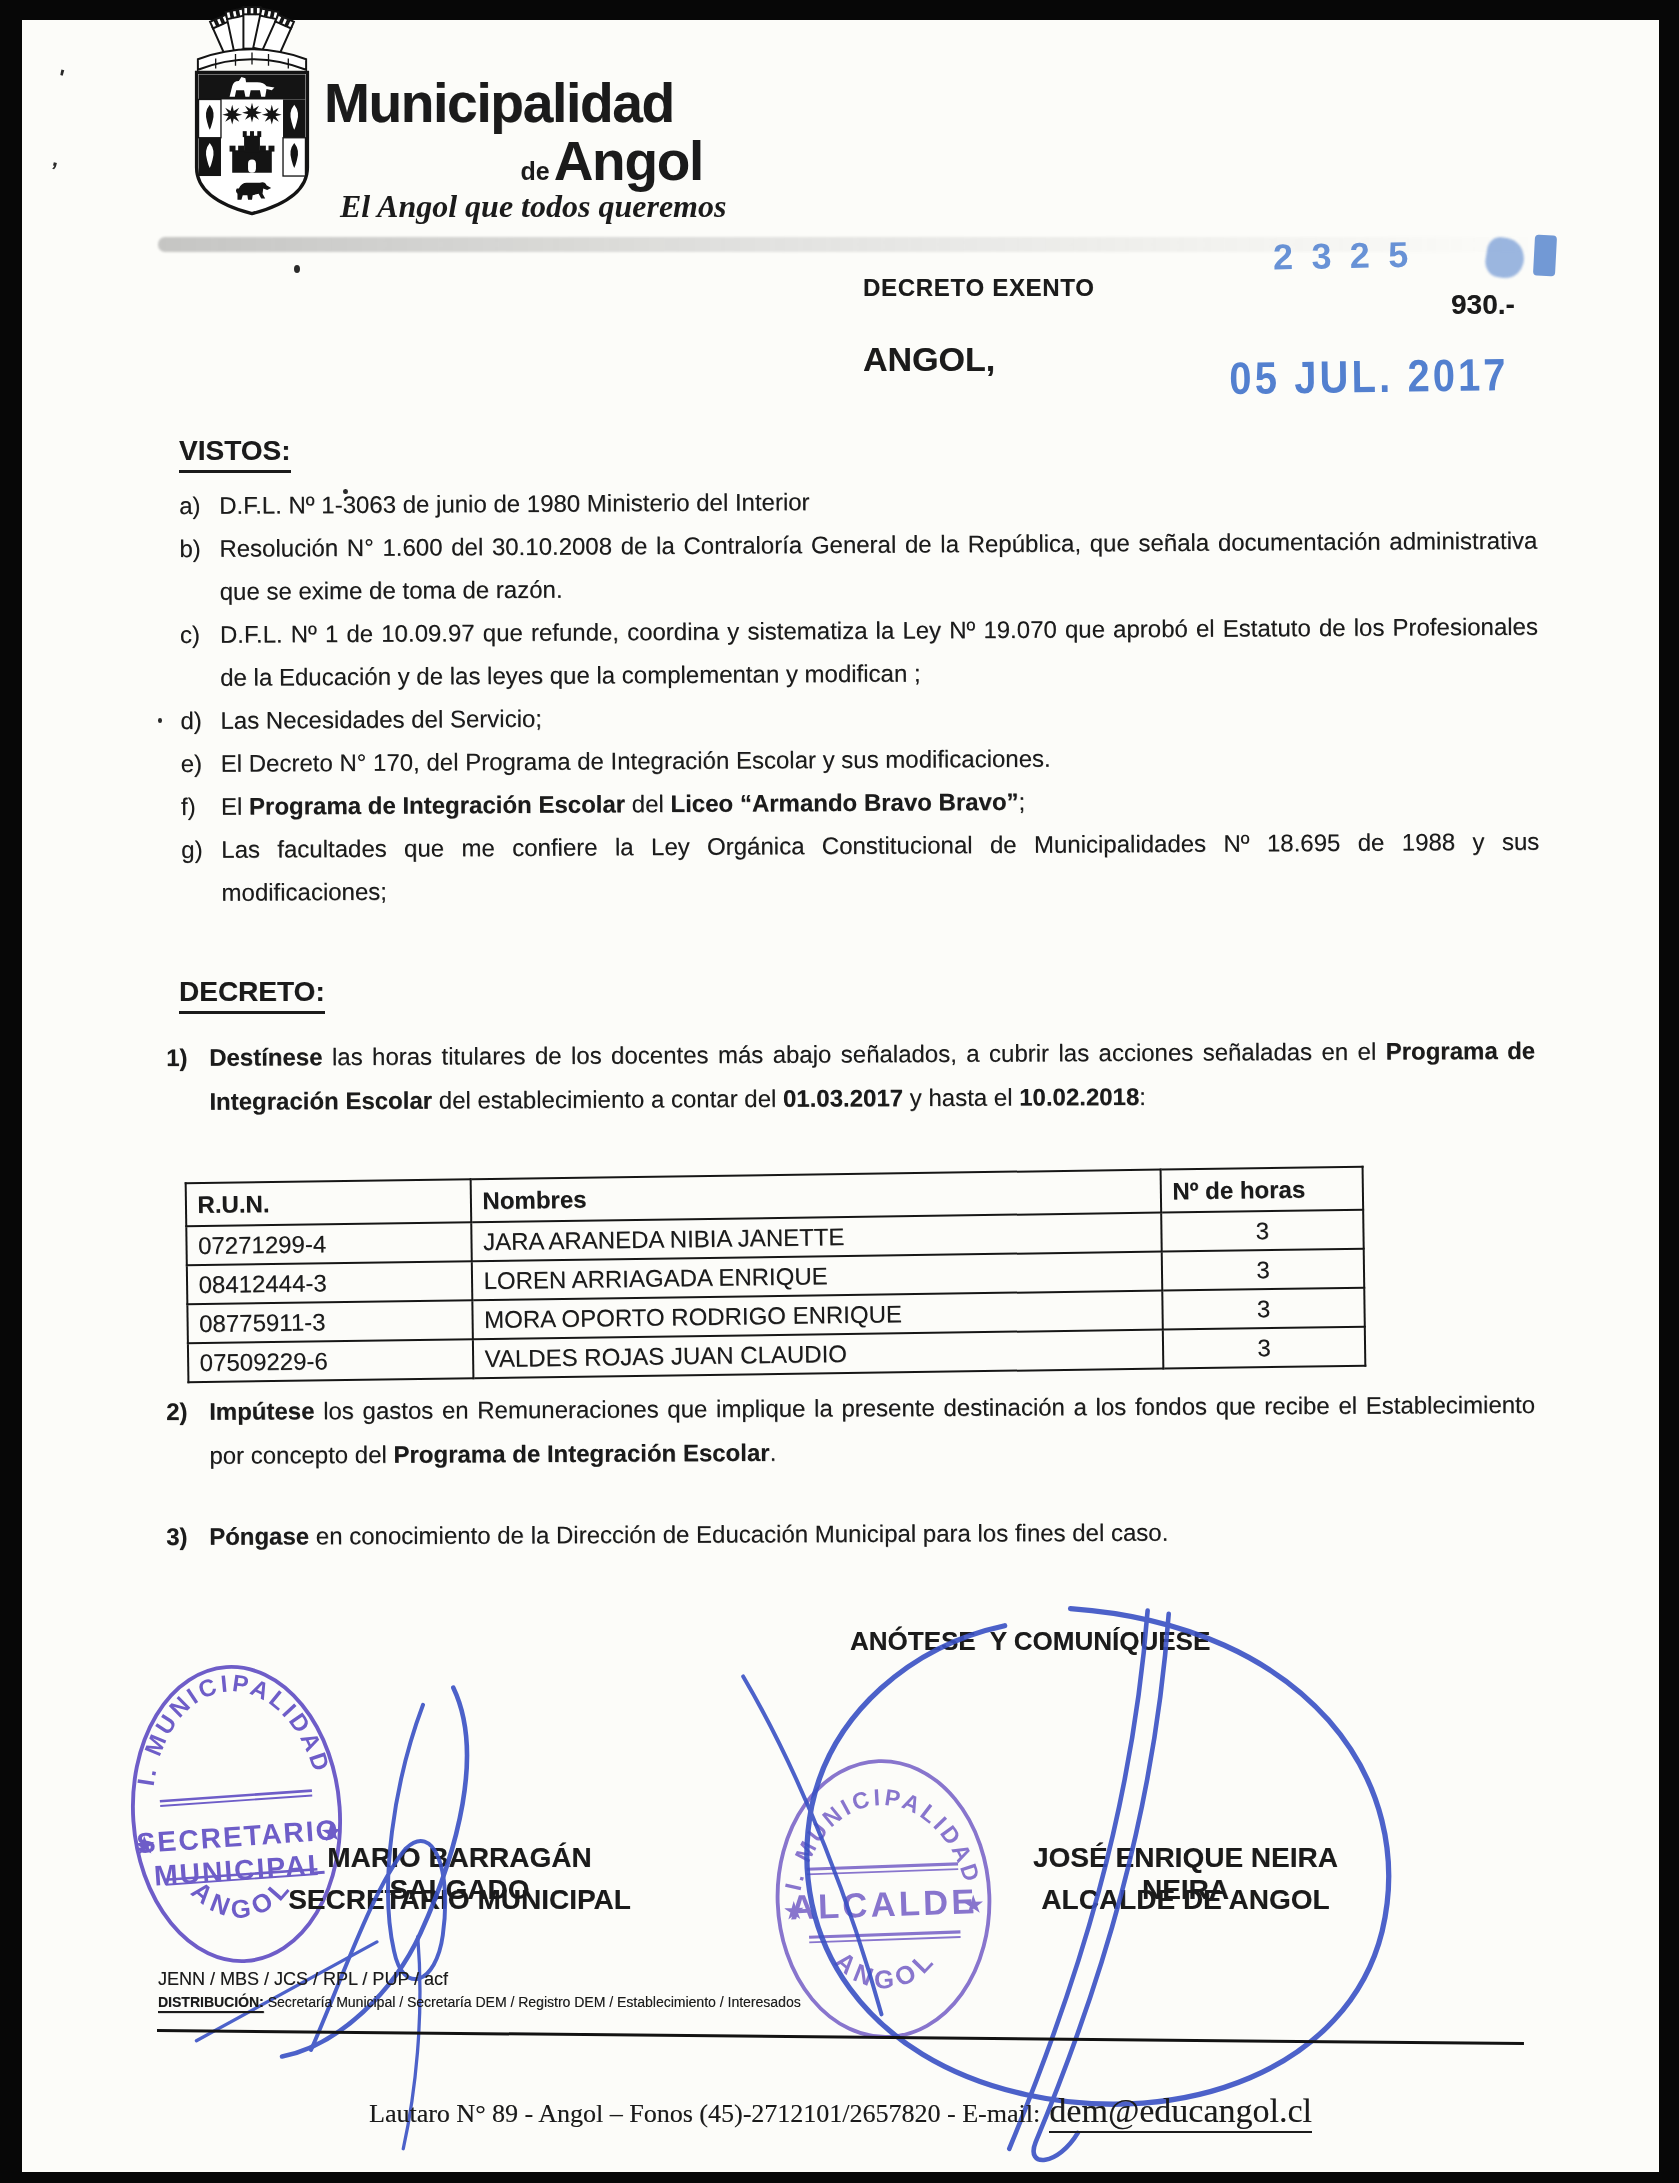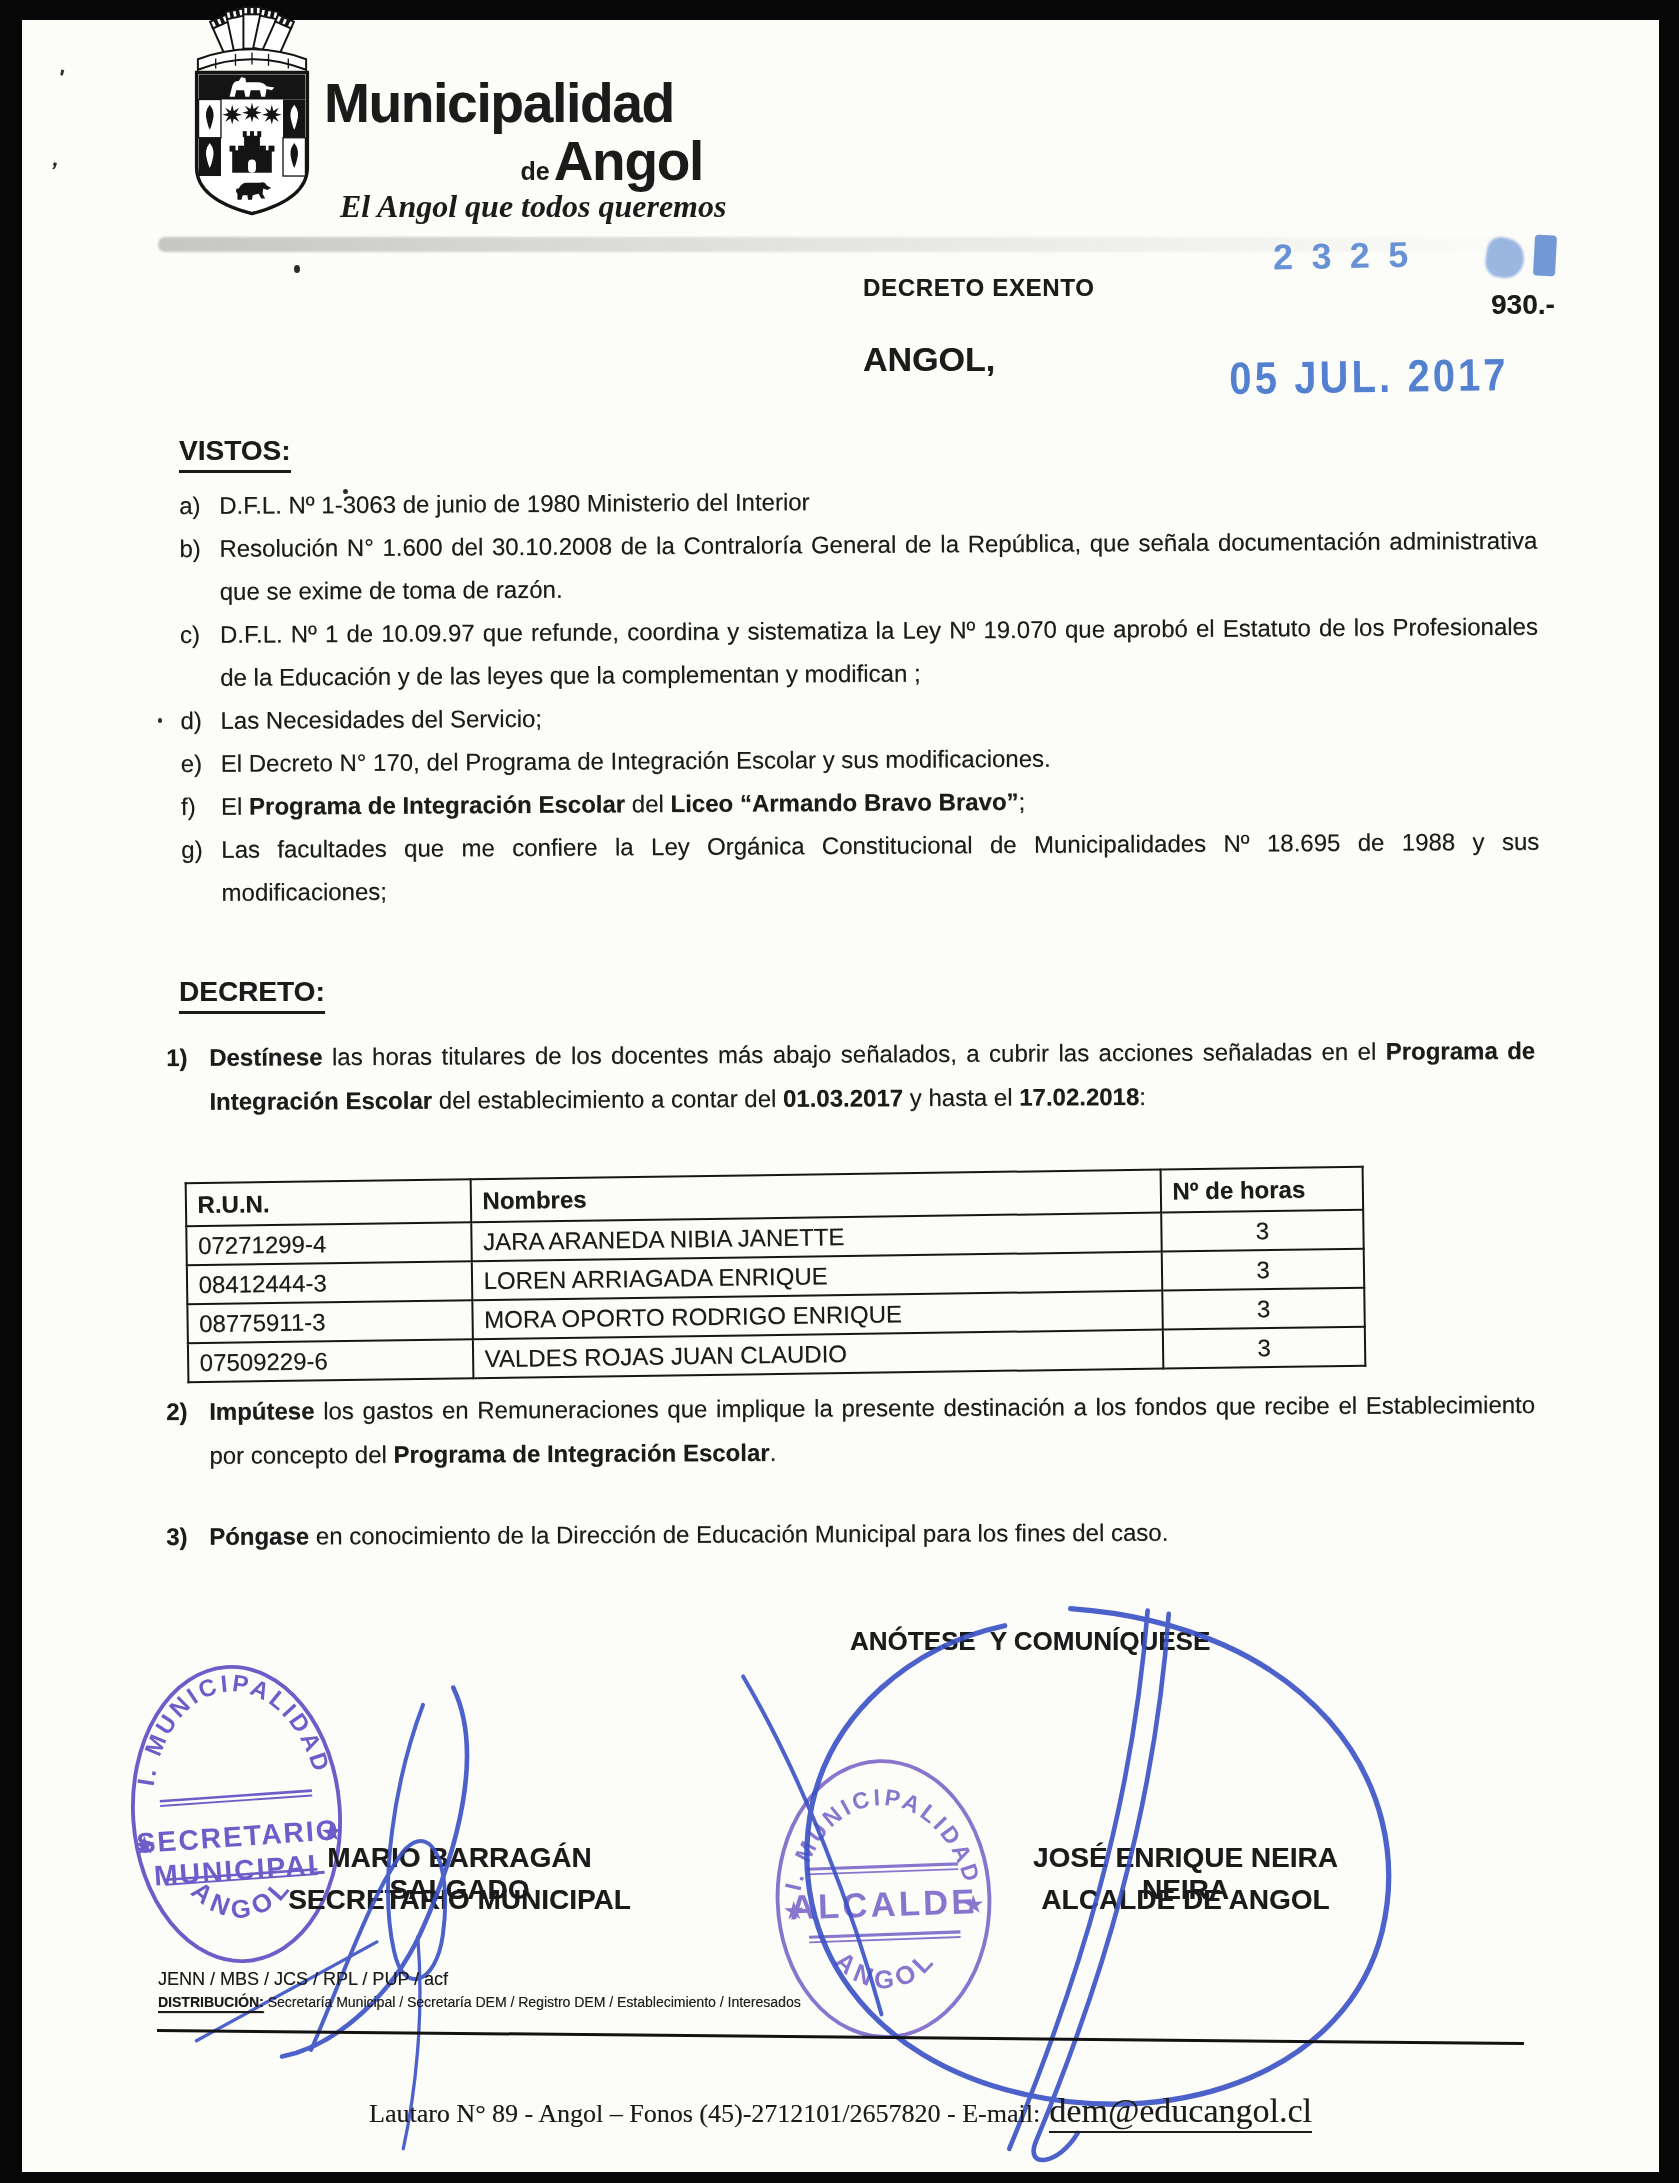--- a/index.html
+++ b/index.html
@@ -142,21 +142,21 @@
   <div class="abs org-sub" style="left:324px;top:129px;">
     <span class="org-de">de</span>
     <span class="org-city">Angol</span>
   </div>
   <div class="abs org-name ink" style="left:324px;top:71px;">Municipalidad</div>
   <div class="abs slogan" style="left:340px;top:188px;">El Angol que todos queremos</div>
 
   <div class="abs gray-streak" style="left:158px;top:237px;"></div>
 
   <div class="abs doc-type ink" style="left:863px;top:274px;">DECRETO EXENTO</div>
-  <div class="abs doc-num ink" style="left:1451px;top:289px;margin-left:40px;">930.-</div>
+  <div class="abs doc-num ink" style="left:1451px;top:289px;">930.-</div>
   <div class="abs place ink" style="left:863px;top:340px;">ANGOL,</div>
   <div class="abs folio-stamp" style="left:1273px;top:235px;">2325</div>
   <div class="abs smudge1" style="left:1486px;top:238px;"></div>
   <div class="abs smudge2" style="left:1534px;top:235px;"></div>
   <div class="abs date-stamp" style="left:1229px;top:353px;">05 JUL. 2017</div>
 
   <div class="abs sec-head ink" style="left:179px;top:435px;">VISTOS:</div>
 
   <div class="abs doc-list ink" style="left:179px;top:484px;width:1358px;transform:rotate(-0.35deg);transform-origin:left top;">
     <div class="v-item">
@@ -187,21 +187,21 @@
       <span class="v-marker">g)</span>
       <span>Las facultades que me confiere la Ley Orgánica Constitucional de Municipalidades Nº 18.695 de 1988 y sus modificaciones;</span>
     </div>
   </div>
 
   <div class="abs sec-head ink" style="left:179px;top:976px;">DECRETO:</div>
 
   <div class="abs d-list ink" style="left:166px;top:1036px;width:1369px;transform:rotate(-0.3deg);transform-origin:left top;">
     <div class="d-item">
       <span class="d-marker">1)</span>
-      <span><b>Destínese</b> las horas titulares de los docentes más abajo señalados, a cubrir las acciones señaladas en el <b>Programa de Integración Escolar</b> del establecimiento a contar del <b>01.03.2017</b> y hasta el <b>17.02.2018</b>:</span>
+      <span><b>Destínese</b> las horas titulares de los docentes más abajo señalados, a cubrir las acciones señaladas en el <b>Programa de Integración Escolar</b> del establecimiento a contar del <b>01.03.2017</b> y hasta el <b>10.02.2018</b>:</span>
     </div>
   </div>
 
   <table class="roster abs ink" style="left:186px;top:1174px;">
     <thead>
       <tr>
         <th class="col-run">R.U.N.</th>
         <th class="col-nom">Nombres</th>
         <th class="col-hrs hrs-h">Nº de horas</th>
       </tr>

